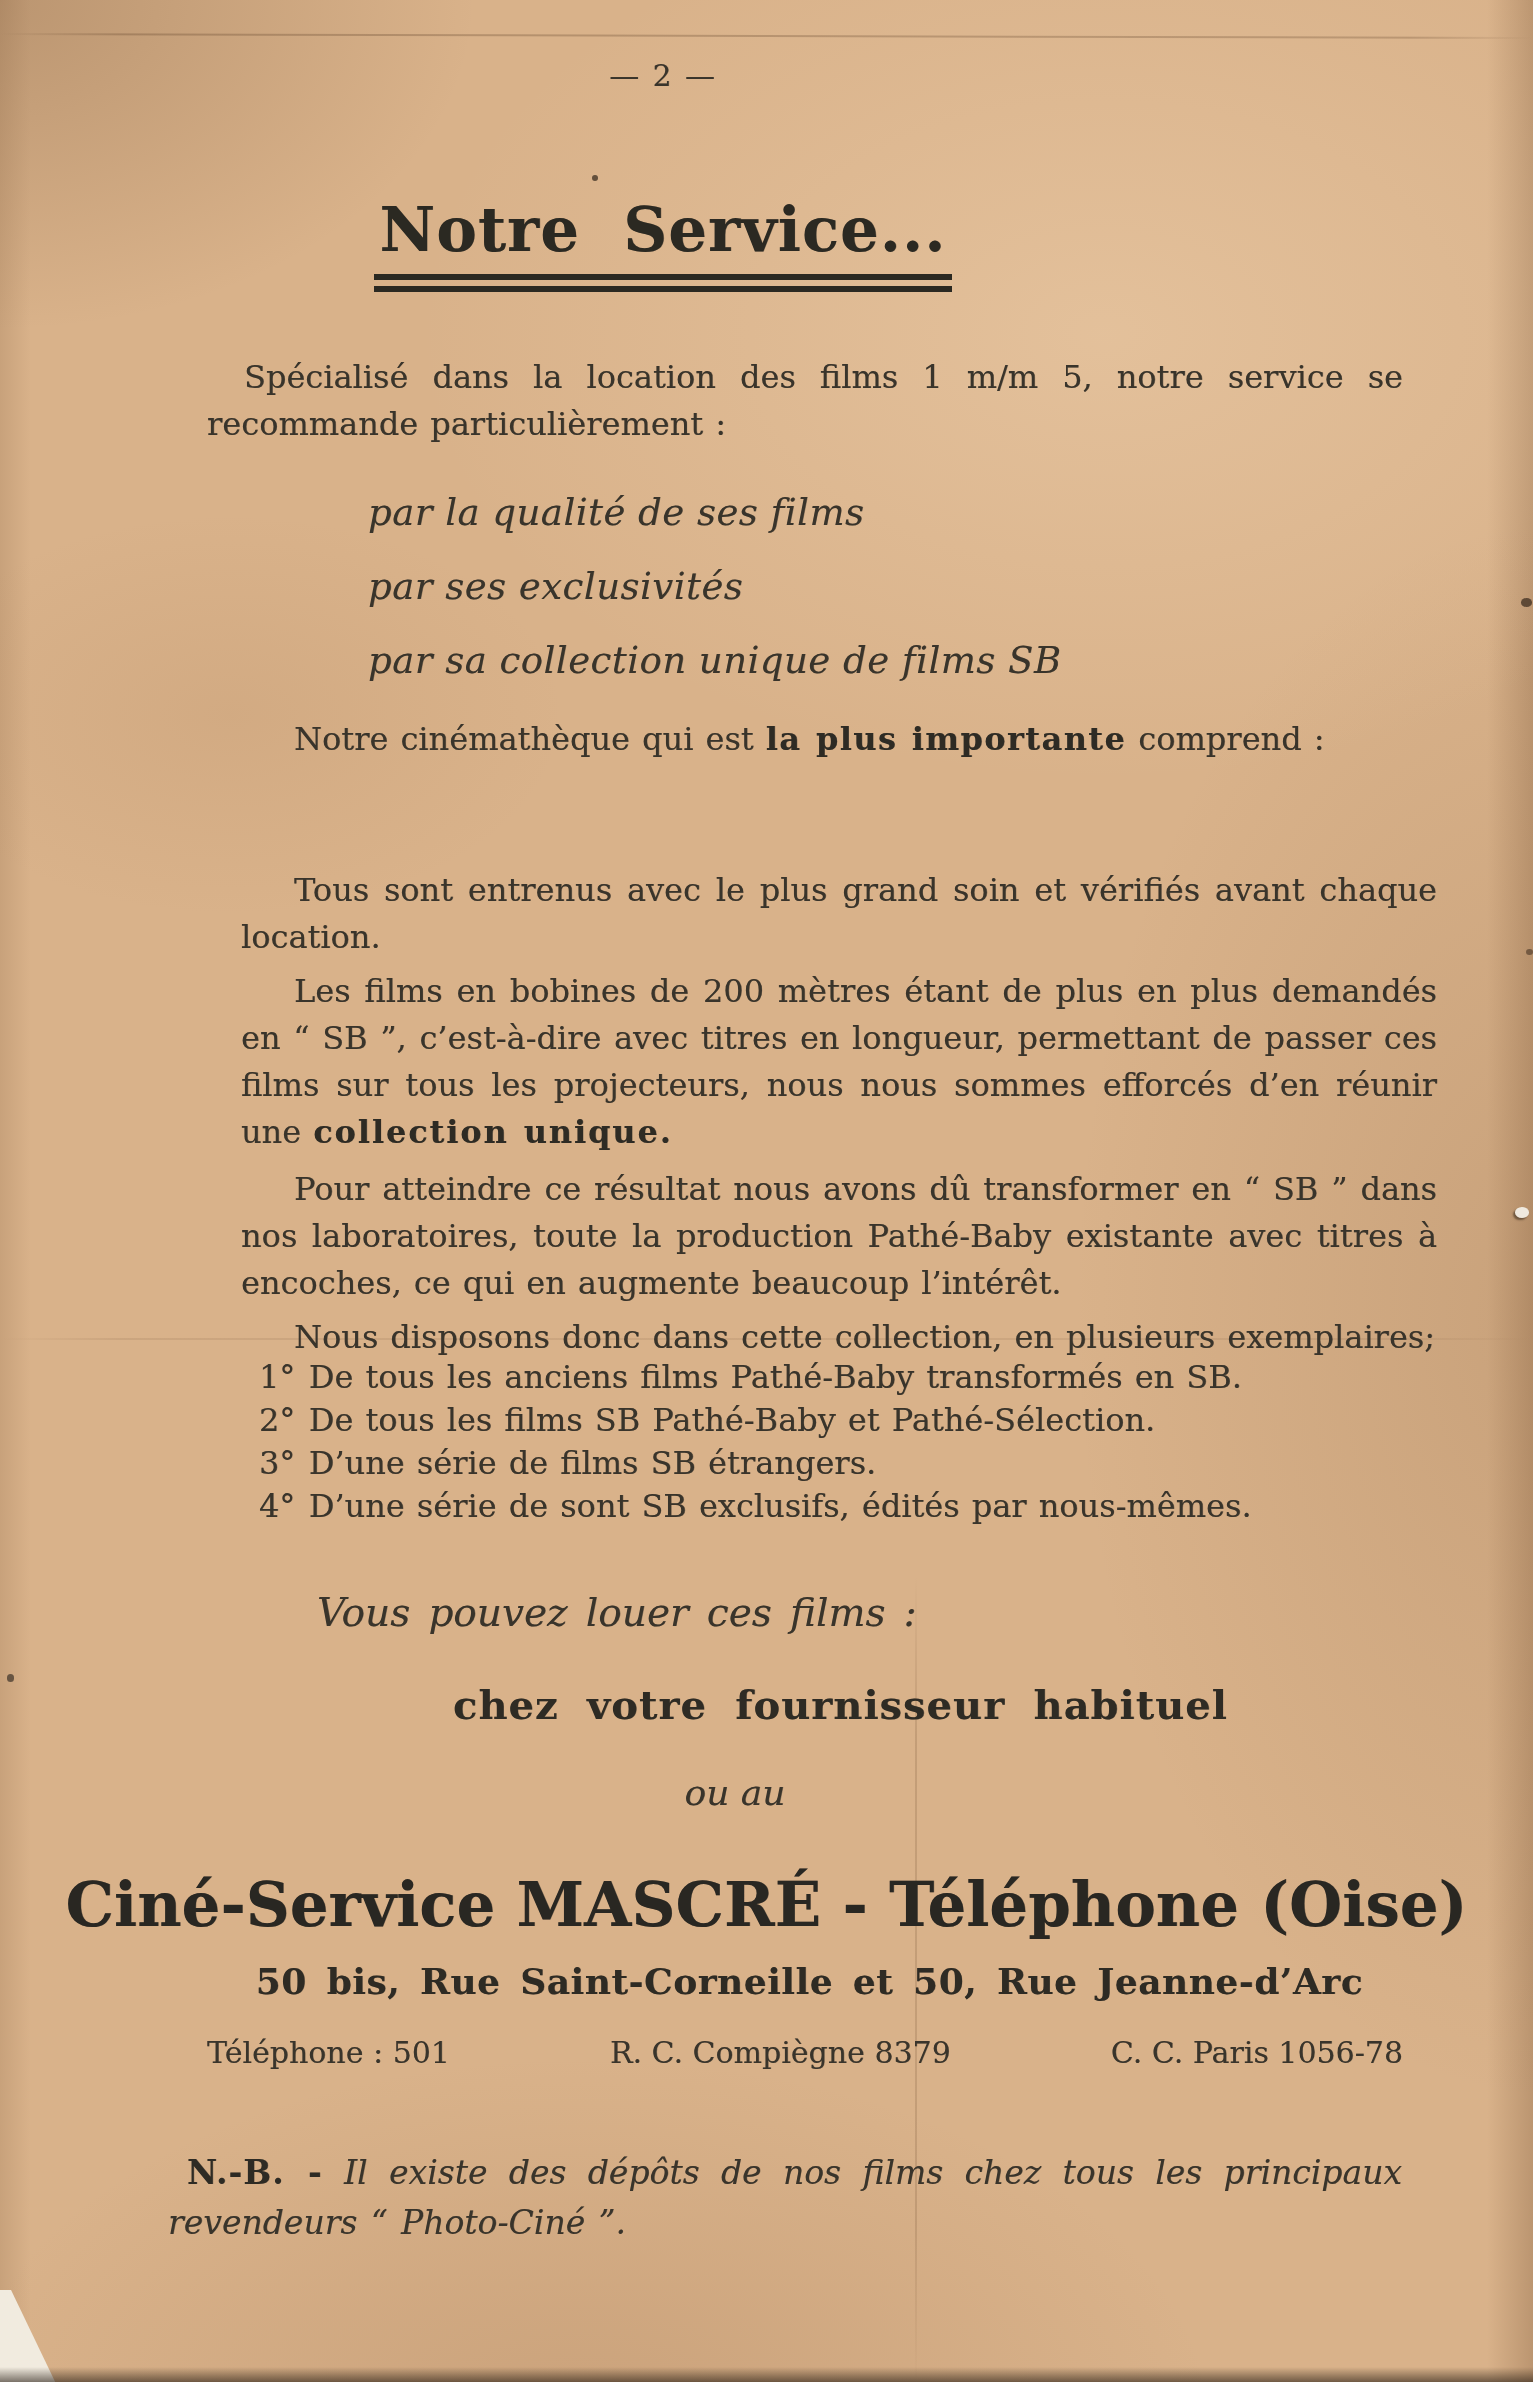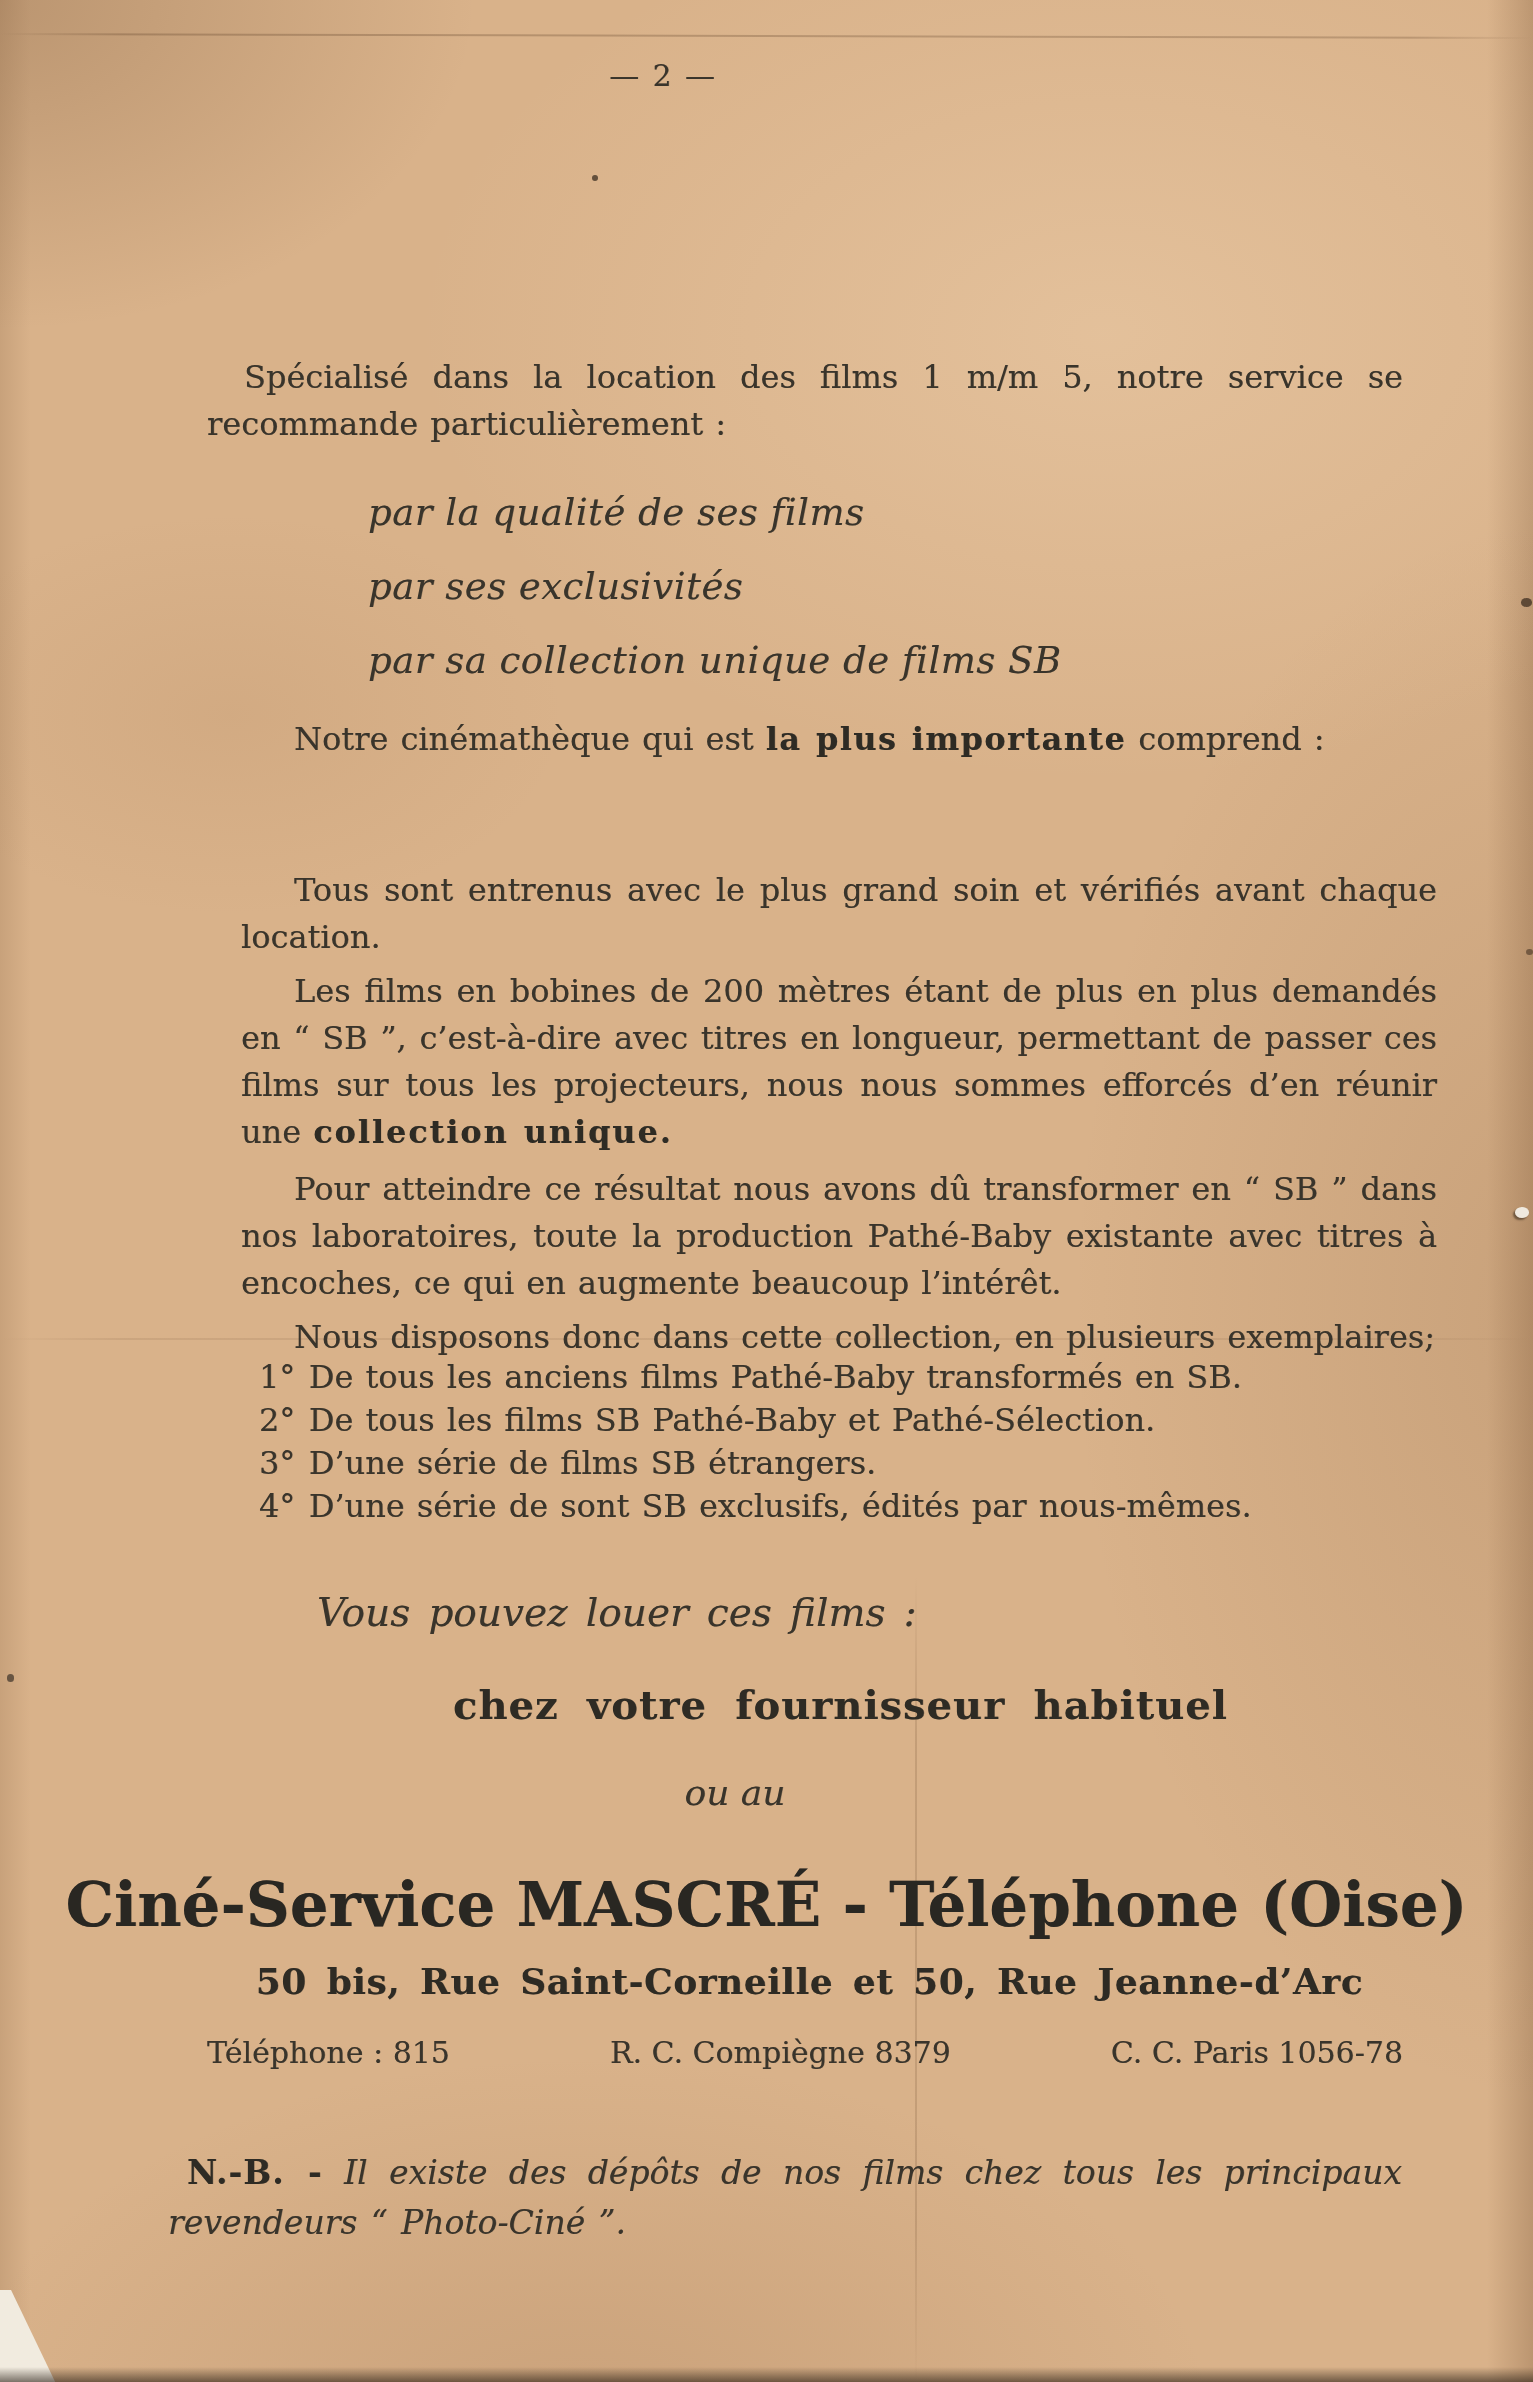--- a/index.html
+++ b/index.html
@@ -75,20 +75,23 @@
   <div class="speck" style="left:592px;top:175px;width:5.8px;height:5.8px;background:rgba(70,55,40,0.8);"></div>
   <div class="speck" style="left:1521px;top:598px;width:10.6px;height:8.6px;background:rgba(62,46,32,0.75);"></div>
   <div class="speck" style="left:1526px;top:949px;width:6.7px;height:5.8px;background:rgba(70,52,36,0.6);"></div>
   <div class="speck" style="left:1515px;top:1207px;width:14.4px;height:10.6px;background:#efe9df;box-shadow:-1.9px 1.9px 1.9px rgba(60,45,30,0.6);"></div>
   <div class="speck" style="left:6.7px;top:1674px;width:7.7px;height:7.7px;background:rgba(60,50,40,0.7);"></div>
   <div class="corner-sliver"></div>
   <div class="edge-bottom"></div>
 
   <div class="txt pagenum">— 2 —</div>
 
+  <h1 class="txt title" style="font-weight:normal;">
+    <span class="title-inner">Notre Service...</span>
+  </h1>
 
   <p class="txt body intro">Spécialisé dans la location des films 1 m/m 5, notre service se recommande particulièrement :</p>
 
   <div class="txt qualities">
     <div>par la qualité de ses films</div>
     <div>par ses exclusivités</div>
     <div>par sa collection unique de films SB</div>
   </div>
 
   <p class="txt body indent lead"><span>Notre cinémathèque qui est </span><strong>la plus importante</strong><span> comprend :</span></p>
@@ -110,21 +113,21 @@
   </div>
 
   <div class="txt rent1">Vous pouvez louer ces films :</div>
   <div class="txt rent3">ou au</div>
   <div class="txt rent2">chez votre fournisseur habituel</div>
 
   <div class="txt company">Ciné-Service MASCRÉ - Téléphone (Oise)</div>
   <div class="txt address">50 bis, Rue Saint-Corneille et 50, Rue Jeanne-d’Arc</div>
 
   <div class="txt contact">
-    <span>Téléphone : 815</span>
+    <span>Téléphone : 501</span>
     <span>R. C. Compiègne 8379</span>
     <span>C. C. Paris 1056-78</span>
   </div>
 
   <p class="txt nb"><span class="nb-label">N.-B. -</span> <span>Il existe des dépôts de nos films chez tous les principaux revendeurs “ Photo-Ciné ”.</span></p>
 
 </div>
 
 
 </body></html>

